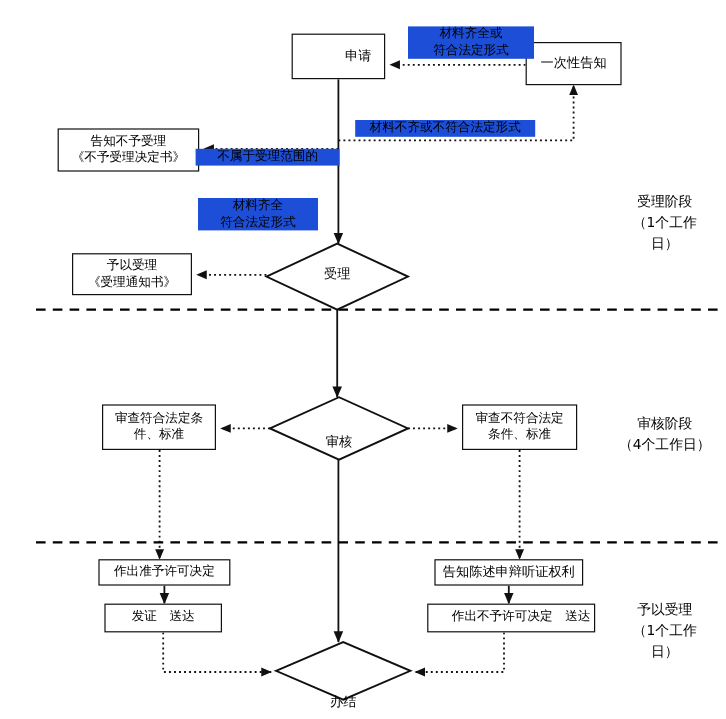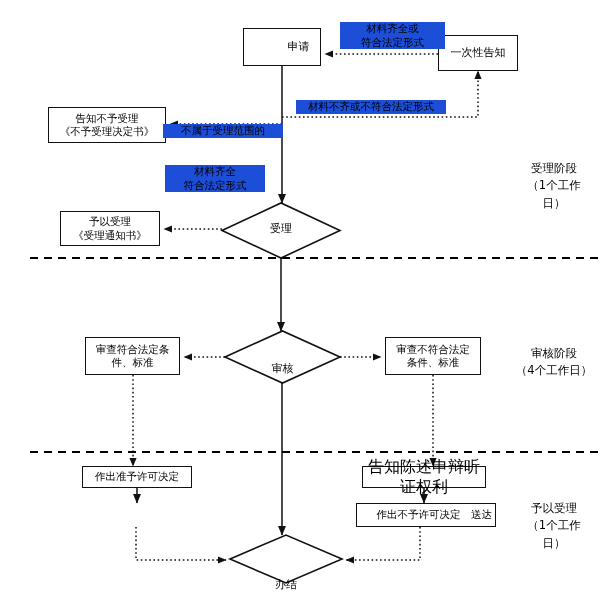--- a/index.html
+++ b/index.html
@@ -155,21 +155,24 @@
 件、标准</span>
       </div>
       <div class="node diamond-label" style="left: 225px; top: 348px; width: 115px; font-size: 11px; background: transparent;">审核</div>
       <div class="node box" style="left: 385px; top: 337px; width: 96px; height: 38px; font-size: 10.5px;">
         <span class="box-inner">审查不符合法定
 条件、标准</span>
       </div>
       <div class="node box" style="left: 82px; top: 466px; width: 110px; height: 22px; font-size: 10.5px;">
         <span class="box-inner">作出准予许可决定</span>
       </div>
-      <div class="node box" style="left: 362px; top: 466px; width: 124px; height: 22px; font-size: 16px;">
+      <div class="node box" style="left: 87px; top: 503px; width: 98px; height: 24px; font-size: 10.5px;">
+        <span class="box-inner">发证　送达</span>
+      </div>
+      <div class="node box" style="left: 362px; top: 466px; width: 124px; height: 22px; font-size: 11px;">
         <span class="box-inner">告知陈述申辩听证权利</span>
       </div>
       <div class="node box" style="left: 356px; top: 503px; width: 140px; height: 24px; font-size: 10.5px; justify-content: flex-end;">
         <span class="box-inner">作出不予许可决定　送达</span>
       </div>
       <div class="node diamond-label" style="left: 230px; top: 550px; width: 112px; font-size: 11px; background: transparent;">办结</div>
     </div>
   <div id="label-layer">
       <div class="edge-label" style="left: 340px; top: 22px; width: 105px; font-size: 10.5px;">材料齐全或
 符合法定形式</div>

